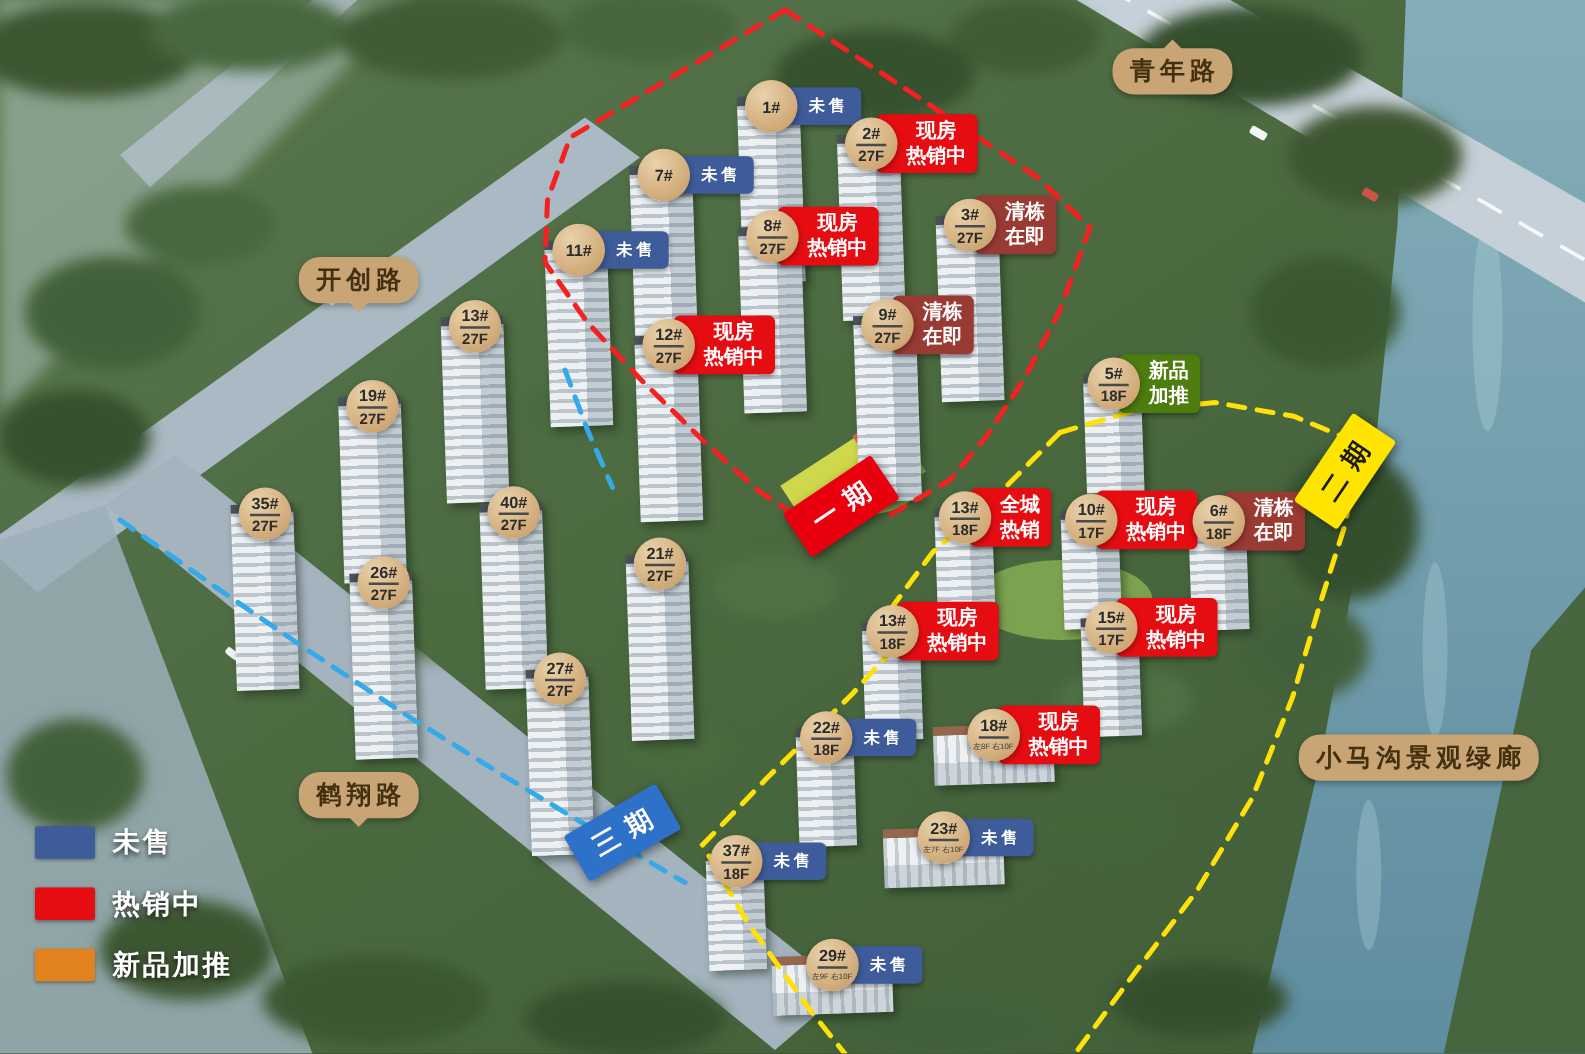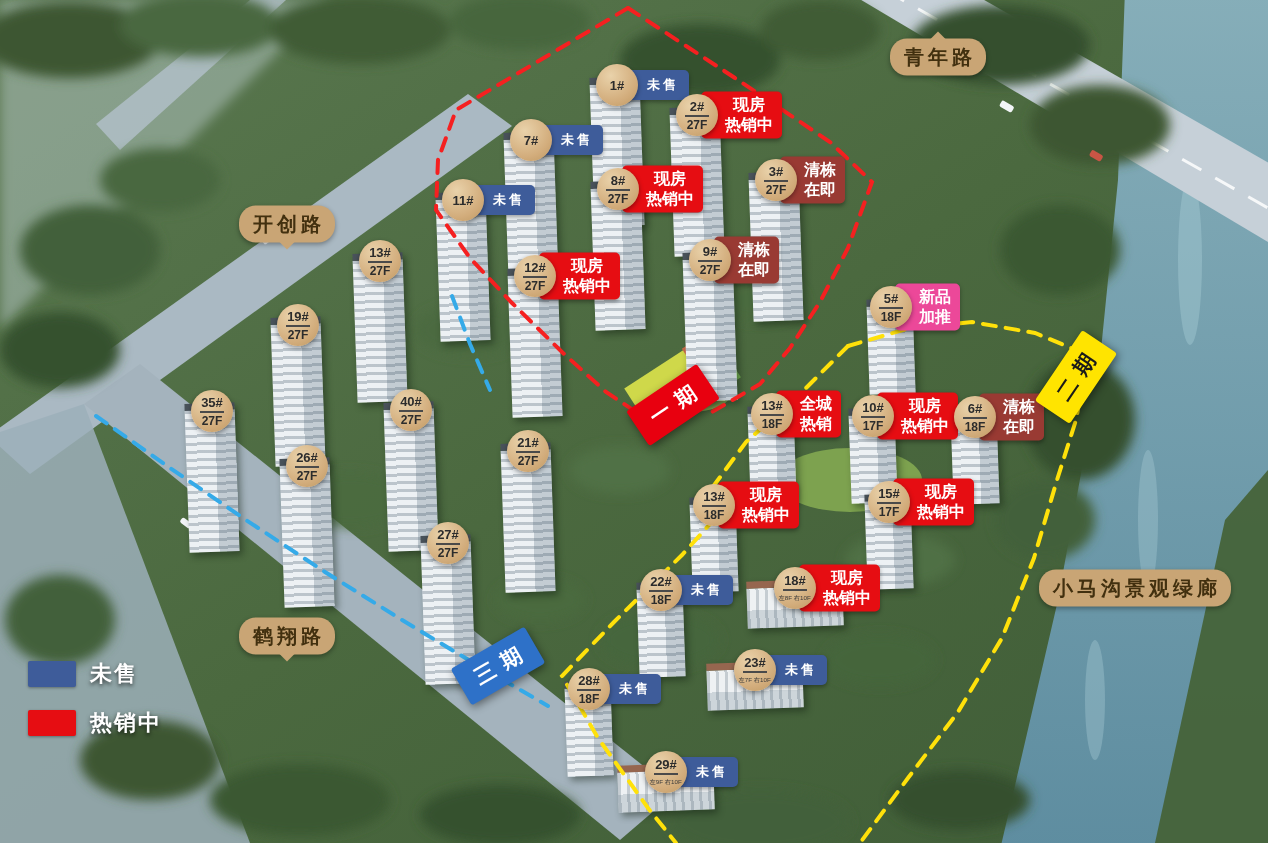--- a/index.html
+++ b/index.html
@@ -270,21 +270,21 @@
       <div class="marker" style="left: 380px; top: 261px;">
 
     <div class="circle">
       <span class="bid">13#</span>
       <span class="bdivider"></span>
       <span class="bfloor">27F</span>
 
     </div>
   </div>
       <div class="marker" style="left: 891px; top: 307px;">
-    <div class="badge multi" style="background: #ec4899;">
+    <div class="badge multi" style="background: #4d7c0f;">
           <span class="bline">新品</span>
           <span class="bline">加推</span>
         </div>
     <div class="circle">
       <span class="bid">5#</span>
       <span class="bdivider"></span>
       <span class="bfloor">18F</span>
 
     </div>
   </div>
@@ -423,21 +423,21 @@
       <span class="bdivider"></span>
 
       <span class="bnote">左8F 右10F</span>
     </div>
   </div>
       <div class="marker" style="left: 589px; top: 689px;">
     <div class="badge single" style="background: rgb(62, 92, 154);">
           <span class="bline">未售</span>
         </div>
     <div class="circle">
-      <span class="bid">28#</span>
+      <span class="bid">37#</span>
       <span class="bdivider"></span>
       <span class="bfloor">18F</span>
 
     </div>
   </div>
       <div class="marker" style="left: 755px; top: 670px;">
     <div class="badge single" style="background: rgb(62, 92, 154);">
           <span class="bline">未售</span>
         </div>
     <div class="circle">
@@ -476,28 +476,32 @@
     <i class="ptr ptr-top"></i>
   </div>
       <div class="roadlabel" style="left: 287px; top: 224px;">
     <span class="rname">开创路</span>
     <i class="ptr ptr-bottom"></i>
   </div>
       <div class="roadlabel" style="left: 287px; top: 636px;">
     <span class="rname">鹤翔路</span>
     <i class="ptr ptr-bottom"></i>
   </div>
-      <div class="roadlabel" style="left: 1135px; top: 588px;">
+      <div class="roadlabel" style="left: 1135px; top: 606px;">
     <span class="rname">小马沟景观绿廊</span>
     
   </div>
     </div>
   <div id="legend">
       <div class="lrow">
     <span class="lswatch" style="background: rgb(62, 92, 154);"></span>
     <span class="llabel">未售</span>
   </div>
       <div class="lrow">
     <span class="lswatch" style="background: rgb(230, 13, 18);"></span>
     <span class="llabel">热销中</span>
   </div>
+      <div class="lrow">
+    <span class="lswatch" style="background: rgb(226, 130, 31);"></span>
+    <span class="llabel">新品加推</span>
+  </div>
     </div>
 </div>
 
 </body></html>

